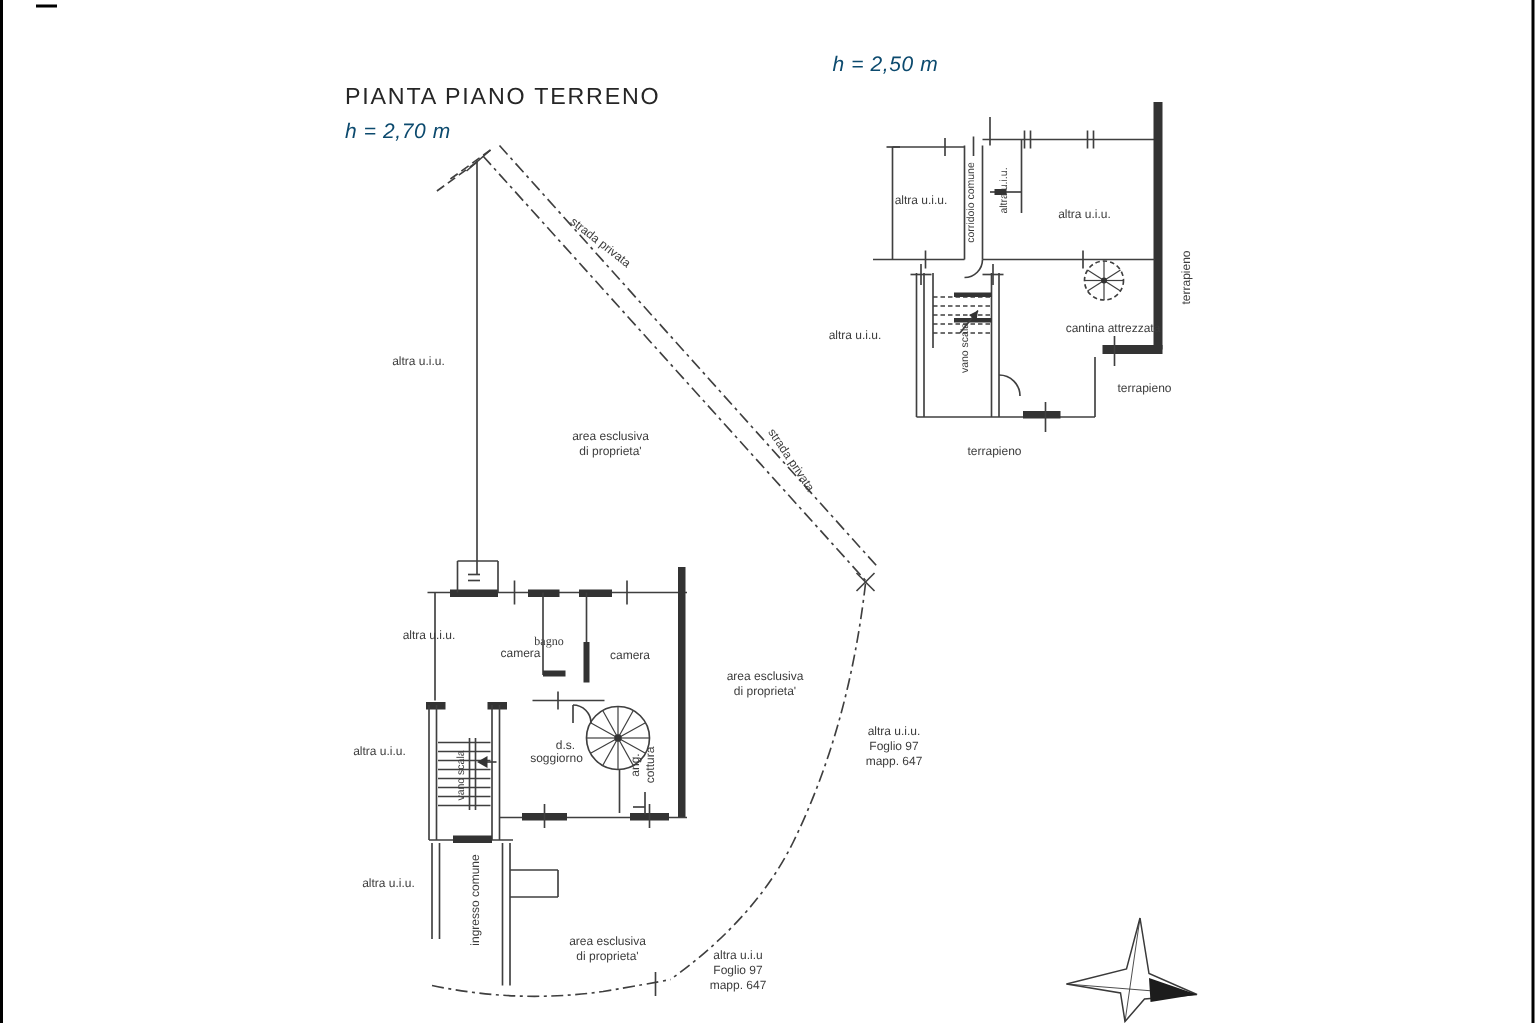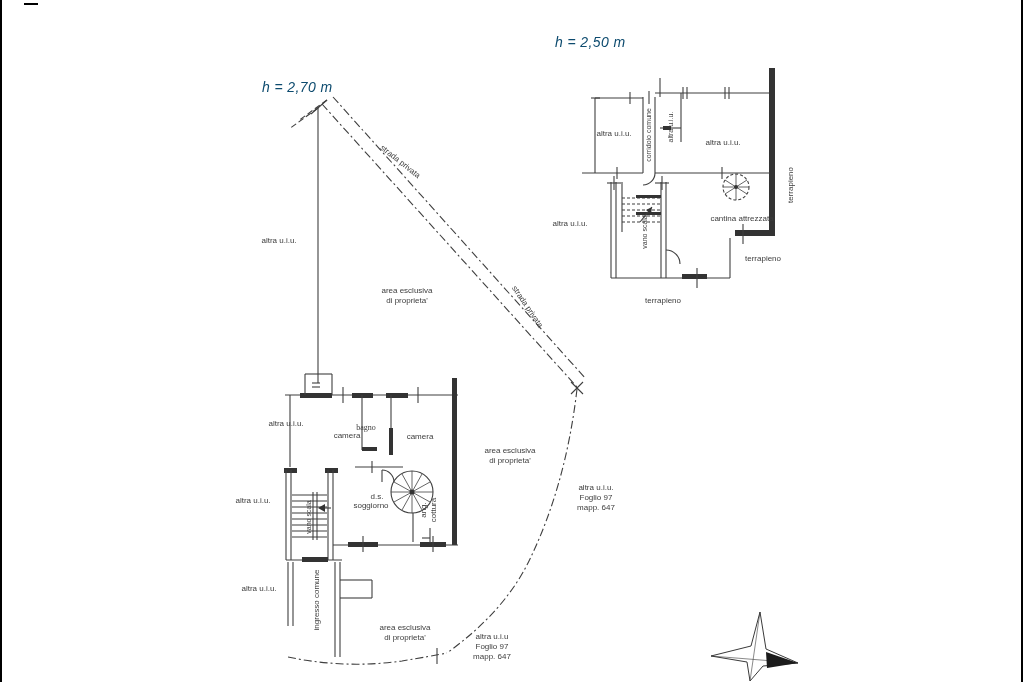--- a/index.html
+++ b/index.html
@@ -189,21 +189,22 @@
     </g>
 
     <g stroke="#3a3a3a" stroke-width="1" fill="none">
       <path d="M760,612 L766,649 L798,663 L763,666 L750,681 L747,662 L711,656 L751,646 Z"></path>
       <line x1="711" y1="656" x2="798" y2="663" stroke-width="0.6"></line>
       <line x1="760" y1="612" x2="750" y2="681" stroke-width="0.6"></line>
       <polygon points="766,652 798,663 767,668" fill="#1c1c1c" stroke="none"></polygon>
     </g>
   </svg>
 
-  <div class="subtitle" style="left:230px;top:79px;margin-left:32px;">h = 2,70 m</div>
+  <div class="title" style="left:230px;top:56px;">PIANTA PIANO TERRENO</div>
+  <div class="subtitle" style="left:230px;top:79px;">h = 2,70 m</div>
   <div class="subtitle" style="left:555px;top:34px;">h = 2,50 m</div>
 
   <div class="lbl" style="left:279px;top:241px;">altra u.i.u.</div>
   <div class="lbl" style="left:400px;top:162px;transform:translate(-50%,-50%) rotate(38deg);">strada privata</div>
   <div class="lbl" style="left:527px;top:307px;transform:translate(-50%,-50%) rotate(56deg);">strada privata</div>
   <div class="lbl c" style="left:407px;top:296px;">
     <span>area esclusiva</span>
     <span>di proprieta'</span>
   </div>
   <div class="lbl" style="left:286px;top:424px;">altra u.i.u.</div>

